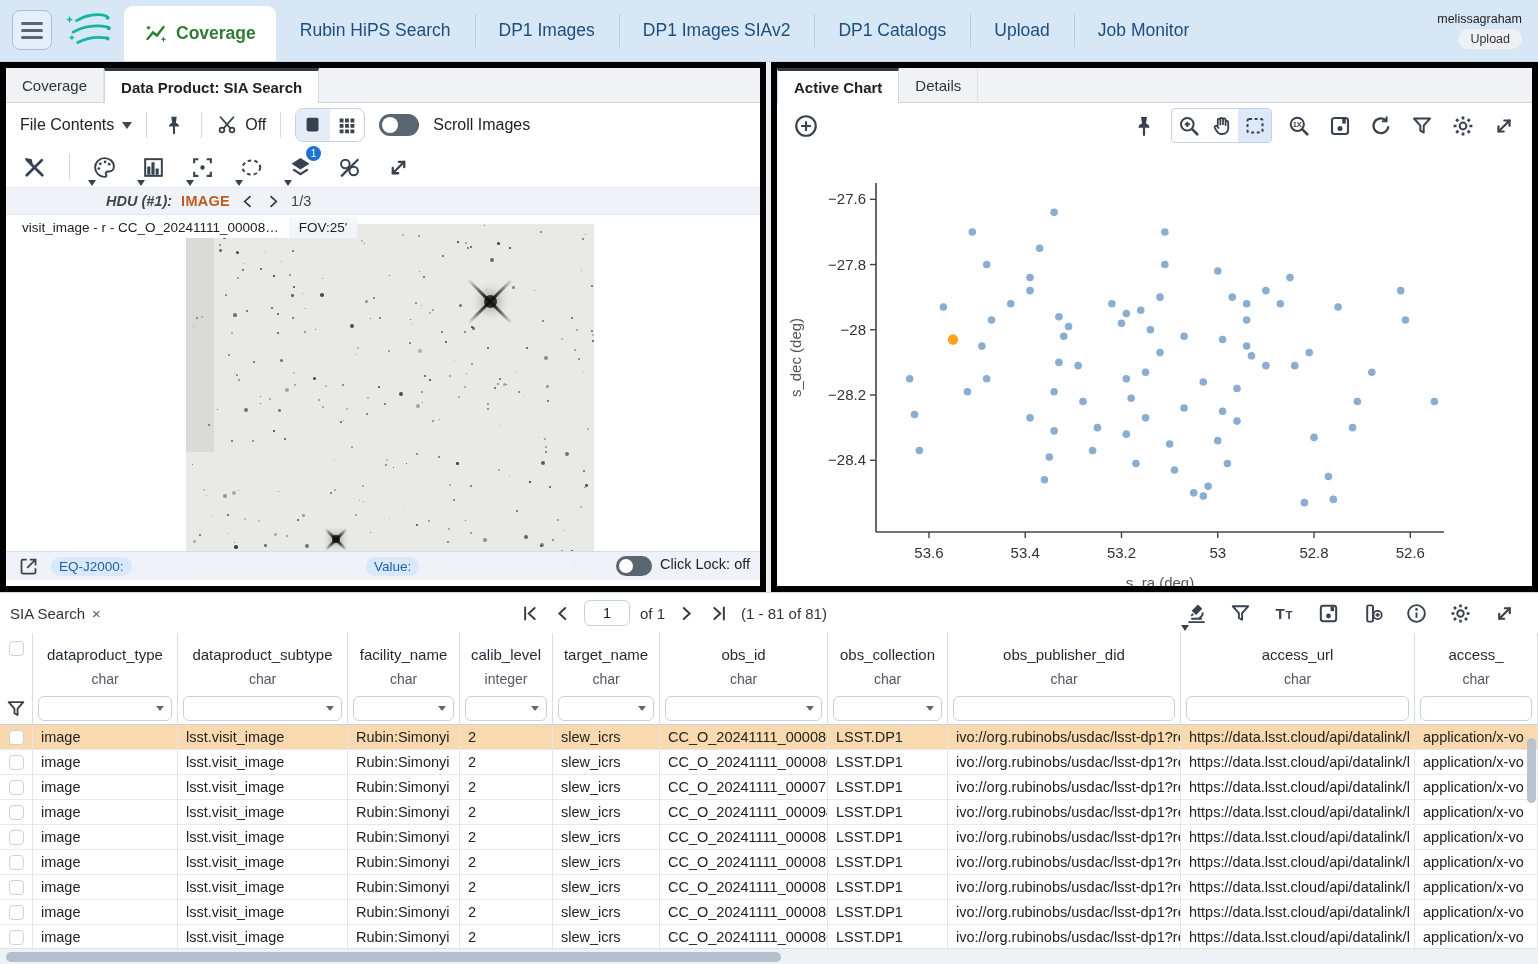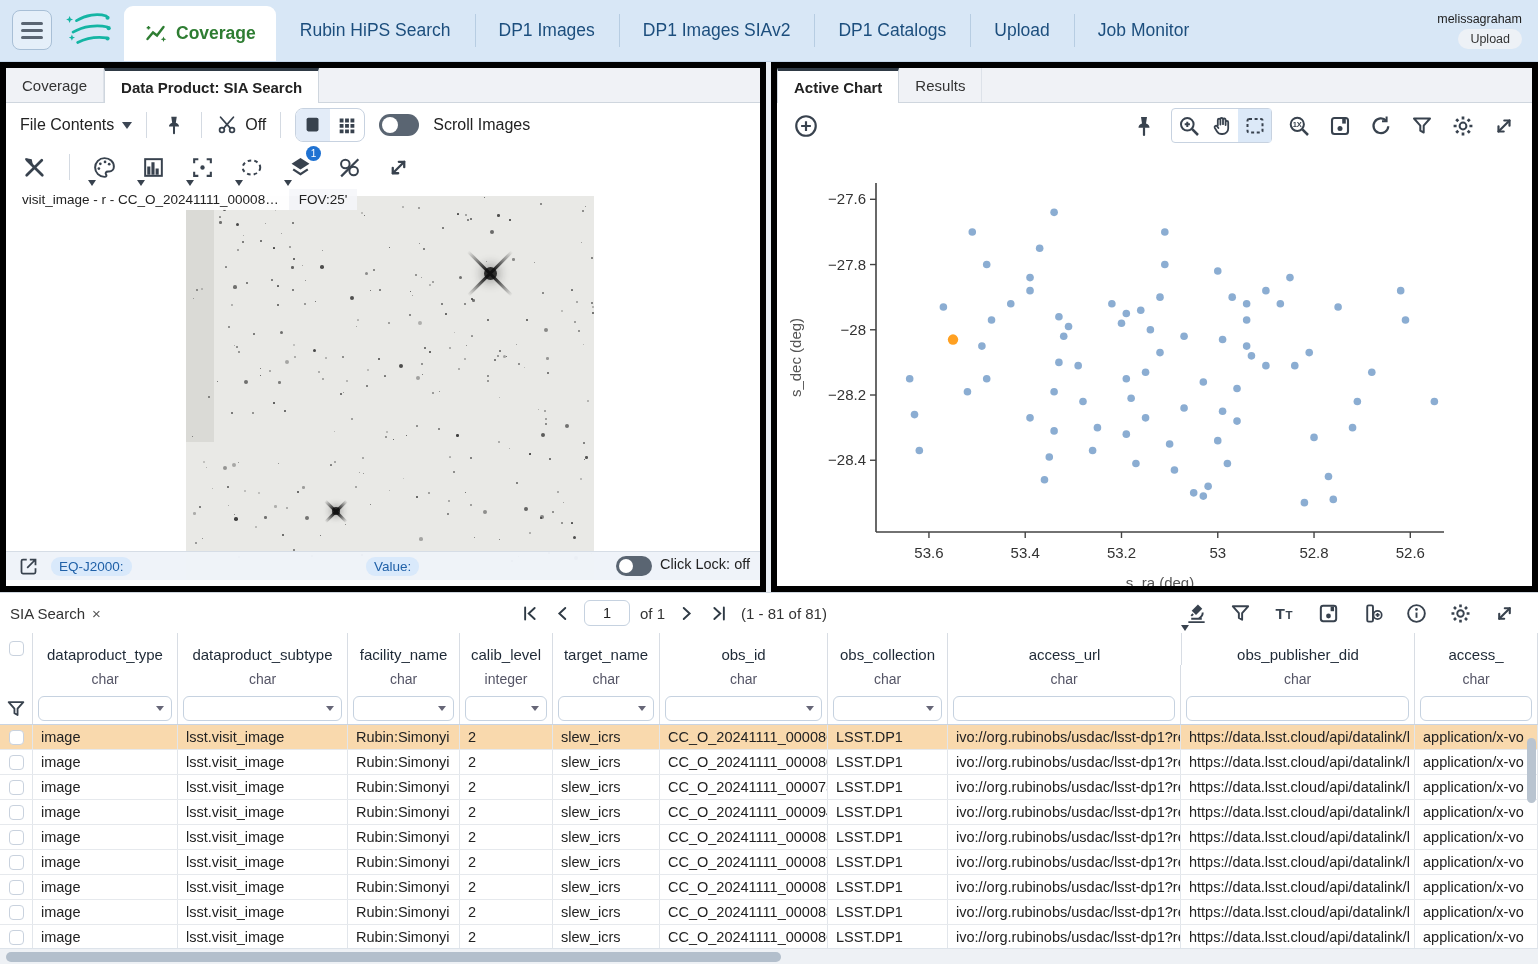--- a/index.html
+++ b/index.html
@@ -427,20 +427,31 @@
             <use href="#i-unchain"></use>
           </svg>
         </span>
         <span class="icbtn">
           <svg class="ic">
             <use href="#i-expand"></use>
           </svg>
         </span>
       </div>
 
+    <div id="hdu-bar">
+      <span id="hdu-label">HDU (#1):</span>
+      <span id="hdu-type">IMAGE</span>
+      <svg class="hdu-chev">
+          <use href="#i-prev"></use>
+        </svg>
+      <svg class="hdu-chev">
+          <use href="#i-next"></use>
+        </svg>
+      <span id="hdu-page">1/3</span>
+    </div>
 
     <div id="image-area">
       <div id="starfield">
         <div id="star-strip"></div>
       <i class="speck" style="left: 235px; top: 81px; width: 1.141px; height: 1.141px; opacity: 0.48;"></i>
           <i class="speck" style="left: 48px; top: 321px; width: 3.67092px; height: 3.67092px; opacity: 0.85;"></i>
           <i class="speck" style="left: 261px; top: 317px; width: 1.79948px; height: 1.79948px; opacity: 0.61;"></i>
           <i class="speck" style="left: 387px; top: 340px; width: 3.21031px; height: 3.21031px; opacity: 0.78;"></i>
           <i class="speck" style="left: 224px; top: 95px; width: 1.28883px; height: 1.28883px; opacity: 0.82;"></i>
           <i class="speck" style="left: 338px; top: 171px; width: 1.24847px; height: 1.24847px; opacity: 0.29;"></i>
@@ -712,21 +723,21 @@
       </div>
     </div>
   </section>
 
   <section class="panel" id="right-panel">
     <div class="tabstrip" id="rtabs">
         <div class="ptab active">
           <span>Active Chart</span>
         </div>
         <div class="ptab">
-          <span>Results</span>
+          <span>Details</span>
         </div>
       </div>
     <div id="rtb">
       <span class="icbtn">
           <svg class="ic" style="width:26px;height:26px">
             <use href="#i-plus-circle"></use>
           </svg>
         </span>
       <div id="rtb-right">
           <span class="icbtn">
@@ -977,22 +988,22 @@
           <div class="gcell" style="width: 33px; display: flex; justify-content: center;">
             <span class="cbox" style="margin: 8px auto 0px;"></span>
           </div>
           <div class="gcell hname" style="width: 145px;">dataproduct_type</div>
           <div class="gcell hname" style="width: 170px;">dataproduct_subtype</div>
           <div class="gcell hname" style="width: 112px;">facility_name</div>
           <div class="gcell hname" style="width: 93px;">calib_level</div>
           <div class="gcell hname" style="width: 107px;">target_name</div>
           <div class="gcell hname" style="width: 168px;">obs_id</div>
           <div class="gcell hname" style="width: 120px;">obs_collection</div>
+          <div class="gcell hname" style="width: 233px;">obs_publisher_did</div>
           <div class="gcell hname" style="width: 234px;">access_url</div>
-          <div class="gcell hname" style="width: 233px;">obs_publisher_did</div>
           <div class="gcell hname" style="width: 123px;">access_</div>
         </div>
         <div class="grow">
           <div class="gcell" style="width: 33px;"></div>
           <div class="gcell htype" style="width: 145px;">char</div>
           <div class="gcell htype" style="width: 170px;">char</div>
           <div class="gcell htype" style="width: 112px;">char</div>
           <div class="gcell htype" style="width: 93px;">integer</div>
           <div class="gcell htype" style="width: 107px;">char</div>
           <div class="gcell htype" style="width: 168px;">char</div>

